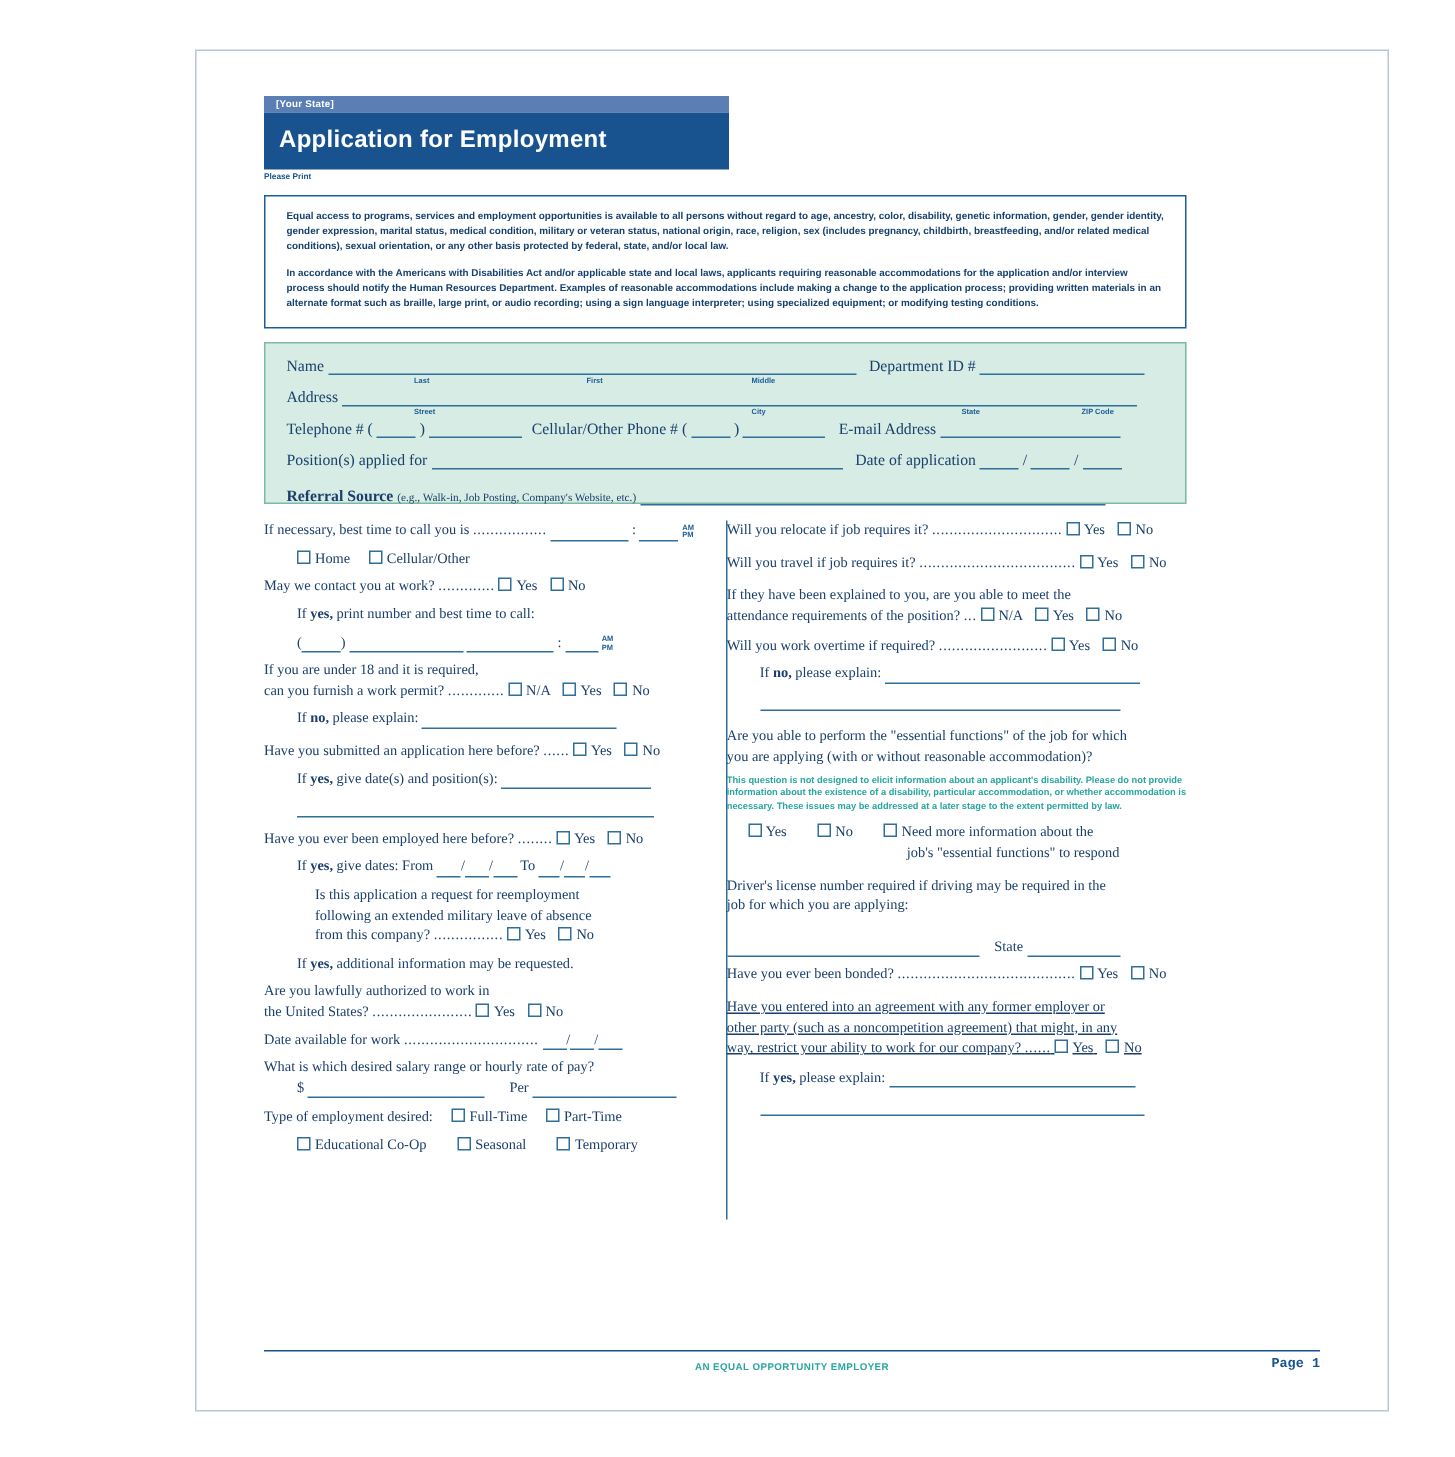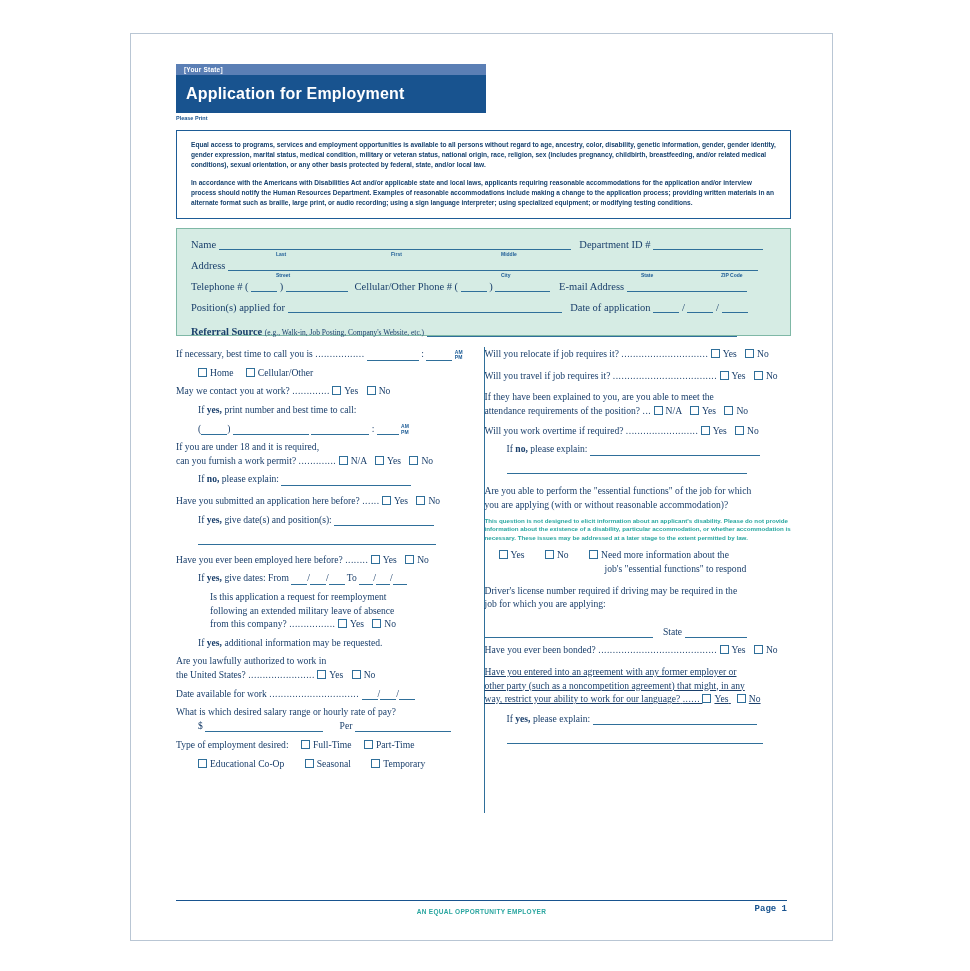--- a/index.html
+++ b/index.html
@@ -6,21 +6,21 @@
   body{
     width:970px;height:971px;
     background:#ffffff;
     font-family:"Liberation Serif", serif;
     color:#1a3f6b;
     overflow:hidden;
   }
   .page{
     position:absolute;
     left:130px;top:33px;
-    width:703px;height:908px;
+    width:796px;height:908px;
     background:#ffffff;
     border:1px solid #b9c6d4;
     box-sizing:border-box;
   }
   .inner{
     position:absolute;
     left:45px;top:30px;
     width:615px;
   }
 
@@ -474,21 +474,21 @@
           <span>Have you ever been bonded?</span>
           <span class="dots">.........................................</span>
           <span class="box"></span><span>Yes</span>
           <span class="box" style="margin-left:6px;"></span><span>No</span>
         </div>
 
         <div class="q" style="margin-top:8px;text-decoration:underline;">
           <div>Have you entered into an agreement with any former employer or</div>
           <div>other party (such as a noncompetition agreement) that might, in any</div>
           <div>
-            <span>way, restrict your ability to work for our language?</span>
+            <span>way, restrict your ability to work for our company?</span>
             <span class="dots">......</span>
             <span class="box"></span><span>Yes</span>
             <span class="box" style="margin-left:6px;"></span><span>No</span>
           </div>
         </div>
 
         <div class="q ind" style="margin-top:6px;">
           If <b>yes,</b>
           <span>please explain:</span>
           <span class="ul" style="width:164px;"></span>

